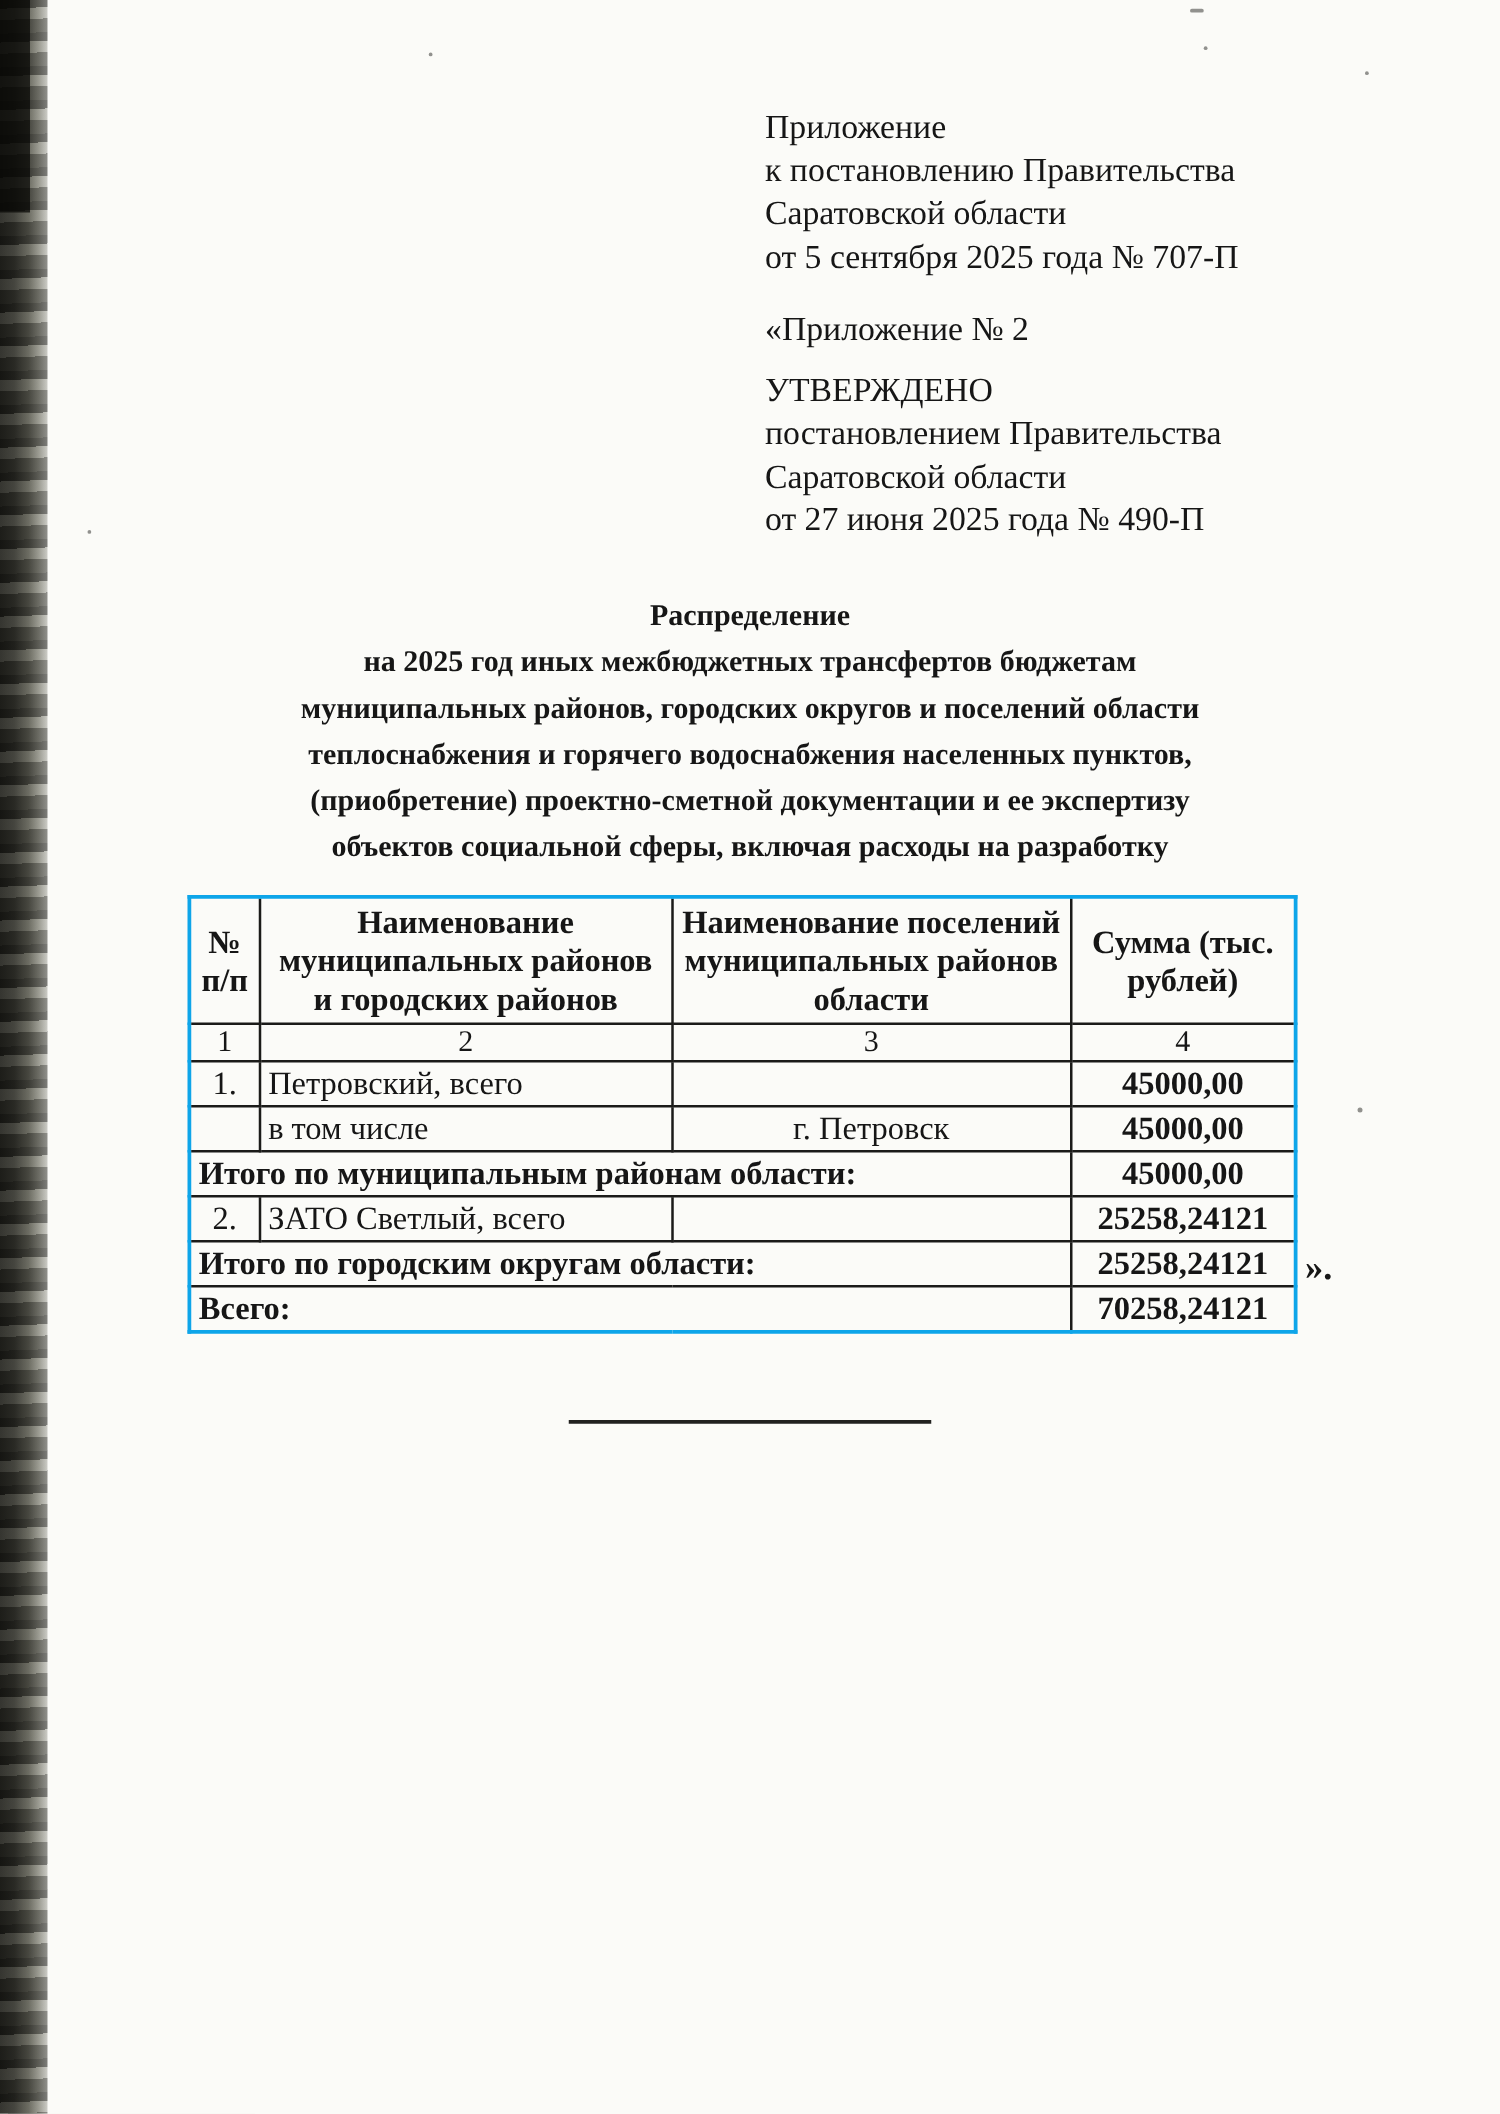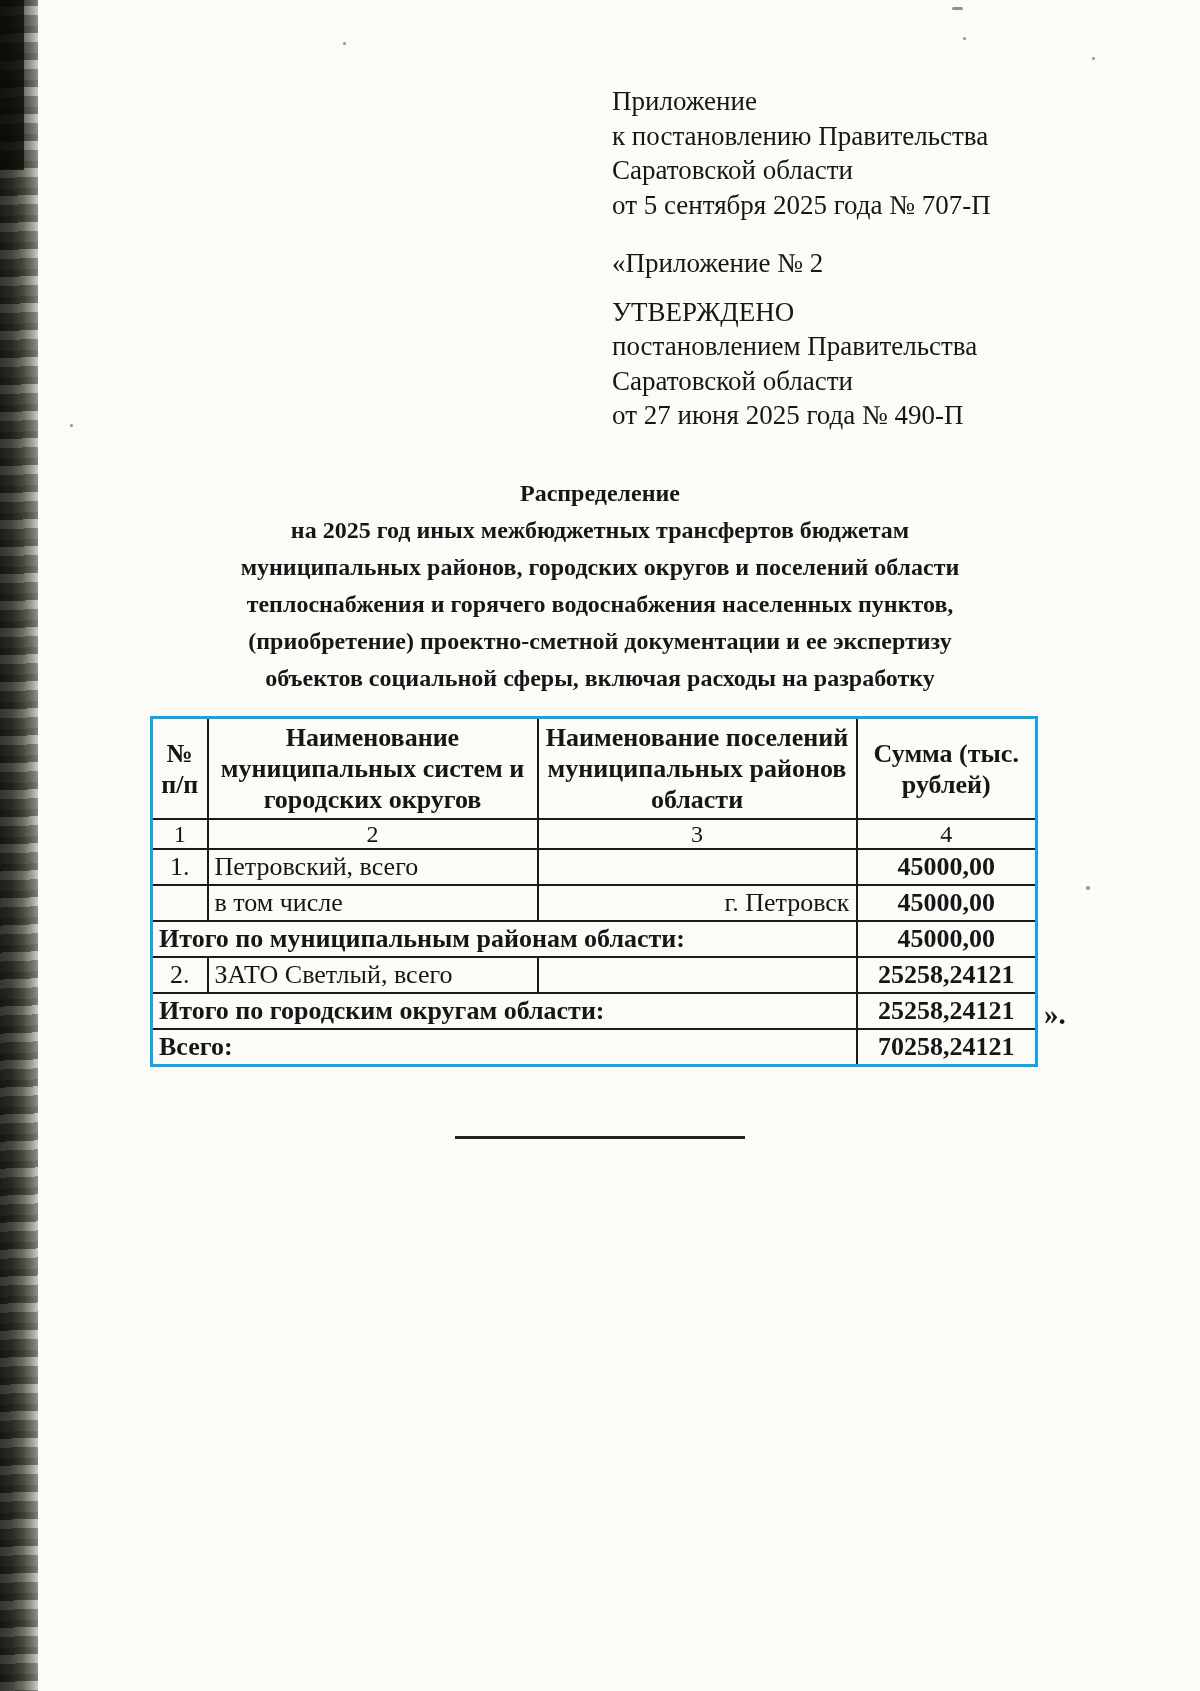--- a/index.html
+++ b/index.html
@@ -69,21 +69,21 @@
   .dist-table tr.head { height: 96px; }
   .dist-table tr.head th {
     font-weight: 700; text-align: center; vertical-align: middle;
     line-height: 31px; padding: 3px 4px;
   }
   .dist-table tr.nums { height: 30px; }
   .dist-table tr.nums td { text-align: center; font-size: 24px; padding: 0 4px; }
   .dist-table tr.data { height: 32px; }
   .cell-num { text-align: center; }
   .cell-district { text-align: left; padding-left: 8px; }
-  .cell-settlement { text-align: right; font-family: Liberation Serif, serif; }
+  .cell-settlement { text-align: center; font-family: Liberation Serif, serif; }
   .cell-amount { text-align: center; font-weight: 700; }
   .total-label {
     font-weight: 700; text-align: left; padding-left: 80px;
   }
   .closing-mark {
     position: absolute; left: 1044px; top: 998px;
     font-size: 29px; font-weight: 700;
   }
   .sig-line {
     position: absolute; left: 455px; top: 1136px; width: 290px;
@@ -128,21 +128,21 @@
   <table class="dist-table">
     <colgroup>
       <col style="width:56px">
       <col style="width:330px">
       <col style="width:319px">
       <col style="width:180px">
     </colgroup>
     <tbody>
       <tr class="head">
         <th>№ п/п</th>
-        <th>Наименование муниципальных систем и городских округов</th>
+        <th>Наименование муниципальных районов и городских районов</th>
         <th>Наименование поселений муниципальных районов области</th>
         <th>Сумма (тыс. рублей)</th>
       </tr>
       <tr class="nums">
         <td>1</td>
         <td>2</td>
         <td>3</td>
         <td>4</td>
       </tr>
       <tr class="data">

